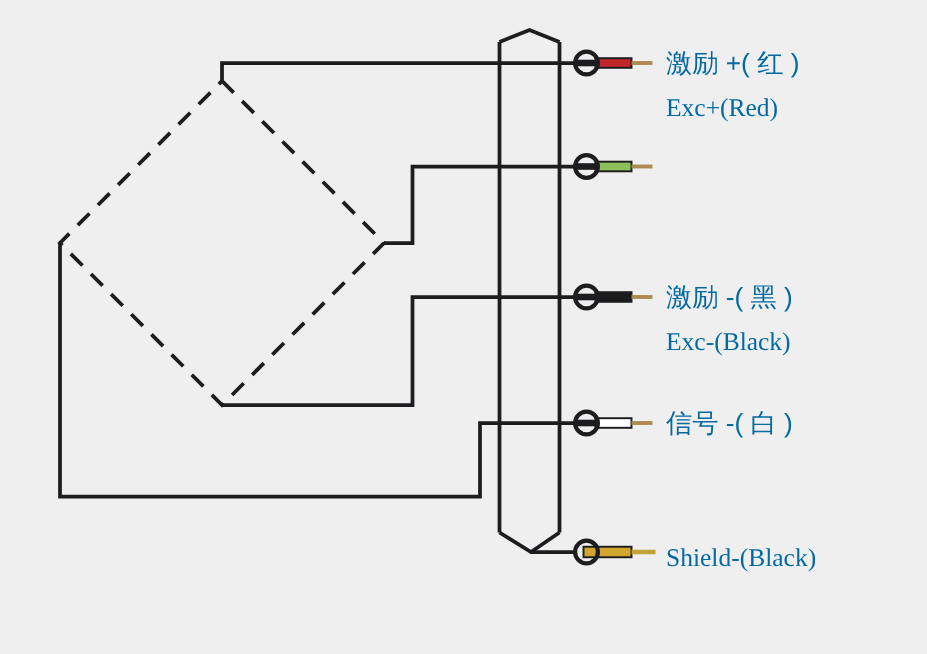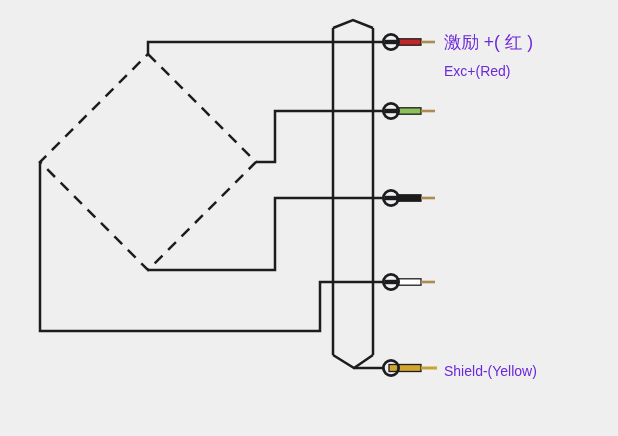--- a/index.html
+++ b/index.html
@@ -14,25 +14,25 @@
     width: 618px; height: 436px;
     background: #efeff0;
   }
   svg { position: absolute; left: 0; top: 0; }
   .ln { stroke: #1d1d1f; stroke-width: 2.5; fill: none; }
   .dash { stroke: #1d1d1f; stroke-width: 2.5; fill: none; stroke-dasharray: 11 8; }
   .wire-outline { stroke: #1d1d1f; stroke-width: 1.3; }
   .label {
     position: absolute;
     left: 444px;
-    color: #6d28d9;
+    color: #0369a1;
     white-space: nowrap;
   }
   .label .zh { font-size: 17.5px; line-height: 29px; }
-  .label .en { font-size: 14px;   line-height: 29px; }
+  .label .en { font-size: 17px;   line-height: 29px; font-family: Liberation Serif, serif; }
 </style>
 </head>
 <body>
 
 <div class="stage">
 
   <svg width="618" height="436" viewBox="0 0 618 436">
 
     <polygon class="dash" points="148,54 256,162 148,270 40,162"></polygon>
 
@@ -83,21 +83,26 @@
       <circle cx="391" cy="368" r="7.6" fill="none" stroke="#1d1d1f" stroke-width="2.8"></circle>
     </g>
   </svg>
 
   <div class="label" style="top:27.5px">
     <div class="zh">激励 +( 红 )</div>
     <div class="en">Exc+(Red)</div>
   </div>
 
 
+  <div class="label" style="top:183.5px">
+    <div class="zh">激励 -( 黑 )</div>
+    <div class="en">Exc-(Black)</div>
+  </div>
 
   <div class="label" style="top:267.5px">
+    <div class="zh">信号 -( 白 )</div>
   </div>
 
   <div class="label" style="top:356.5px">
-    <div class="en">Shield-(Yellow)</div>
+    <div class="en">Shield-(Black)</div>
   </div>
 
 </div>
 
 </body></html>

